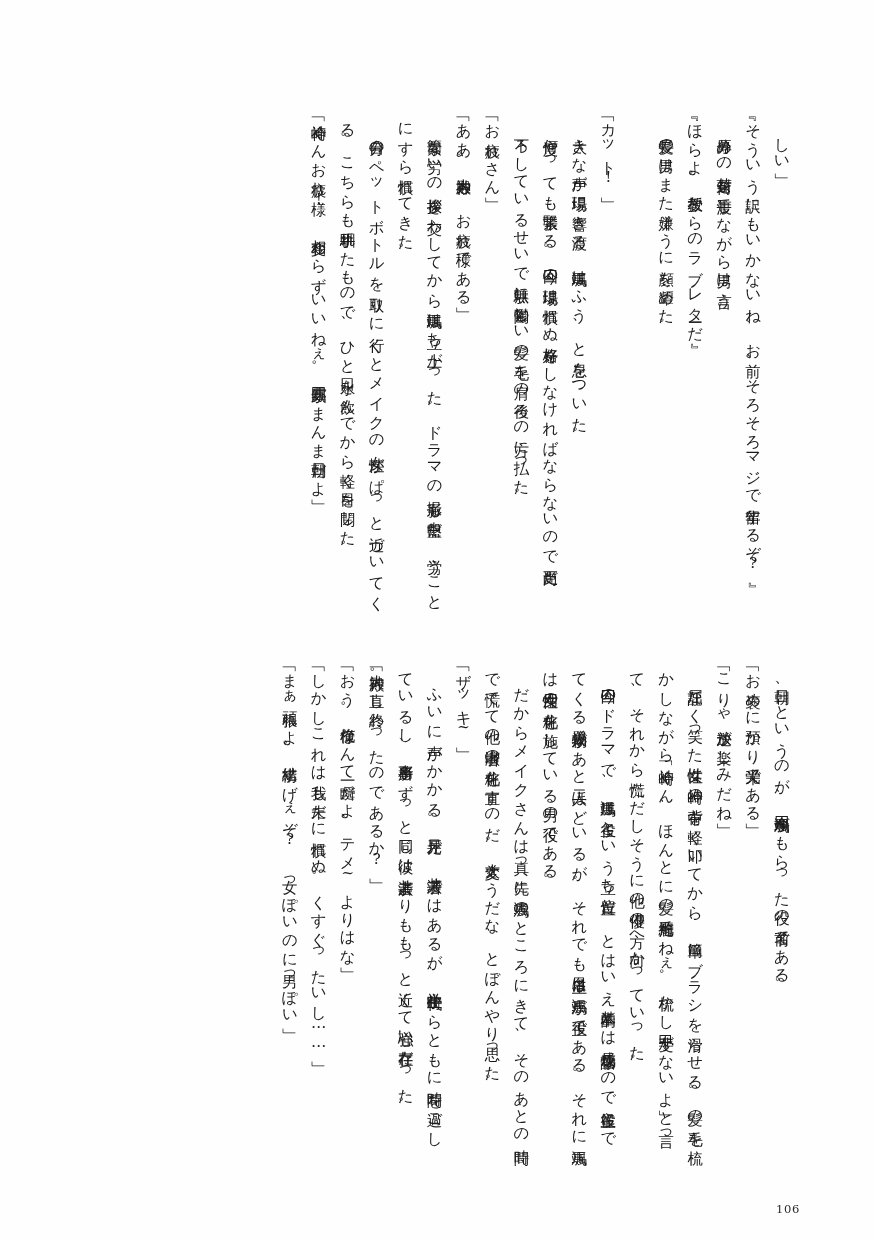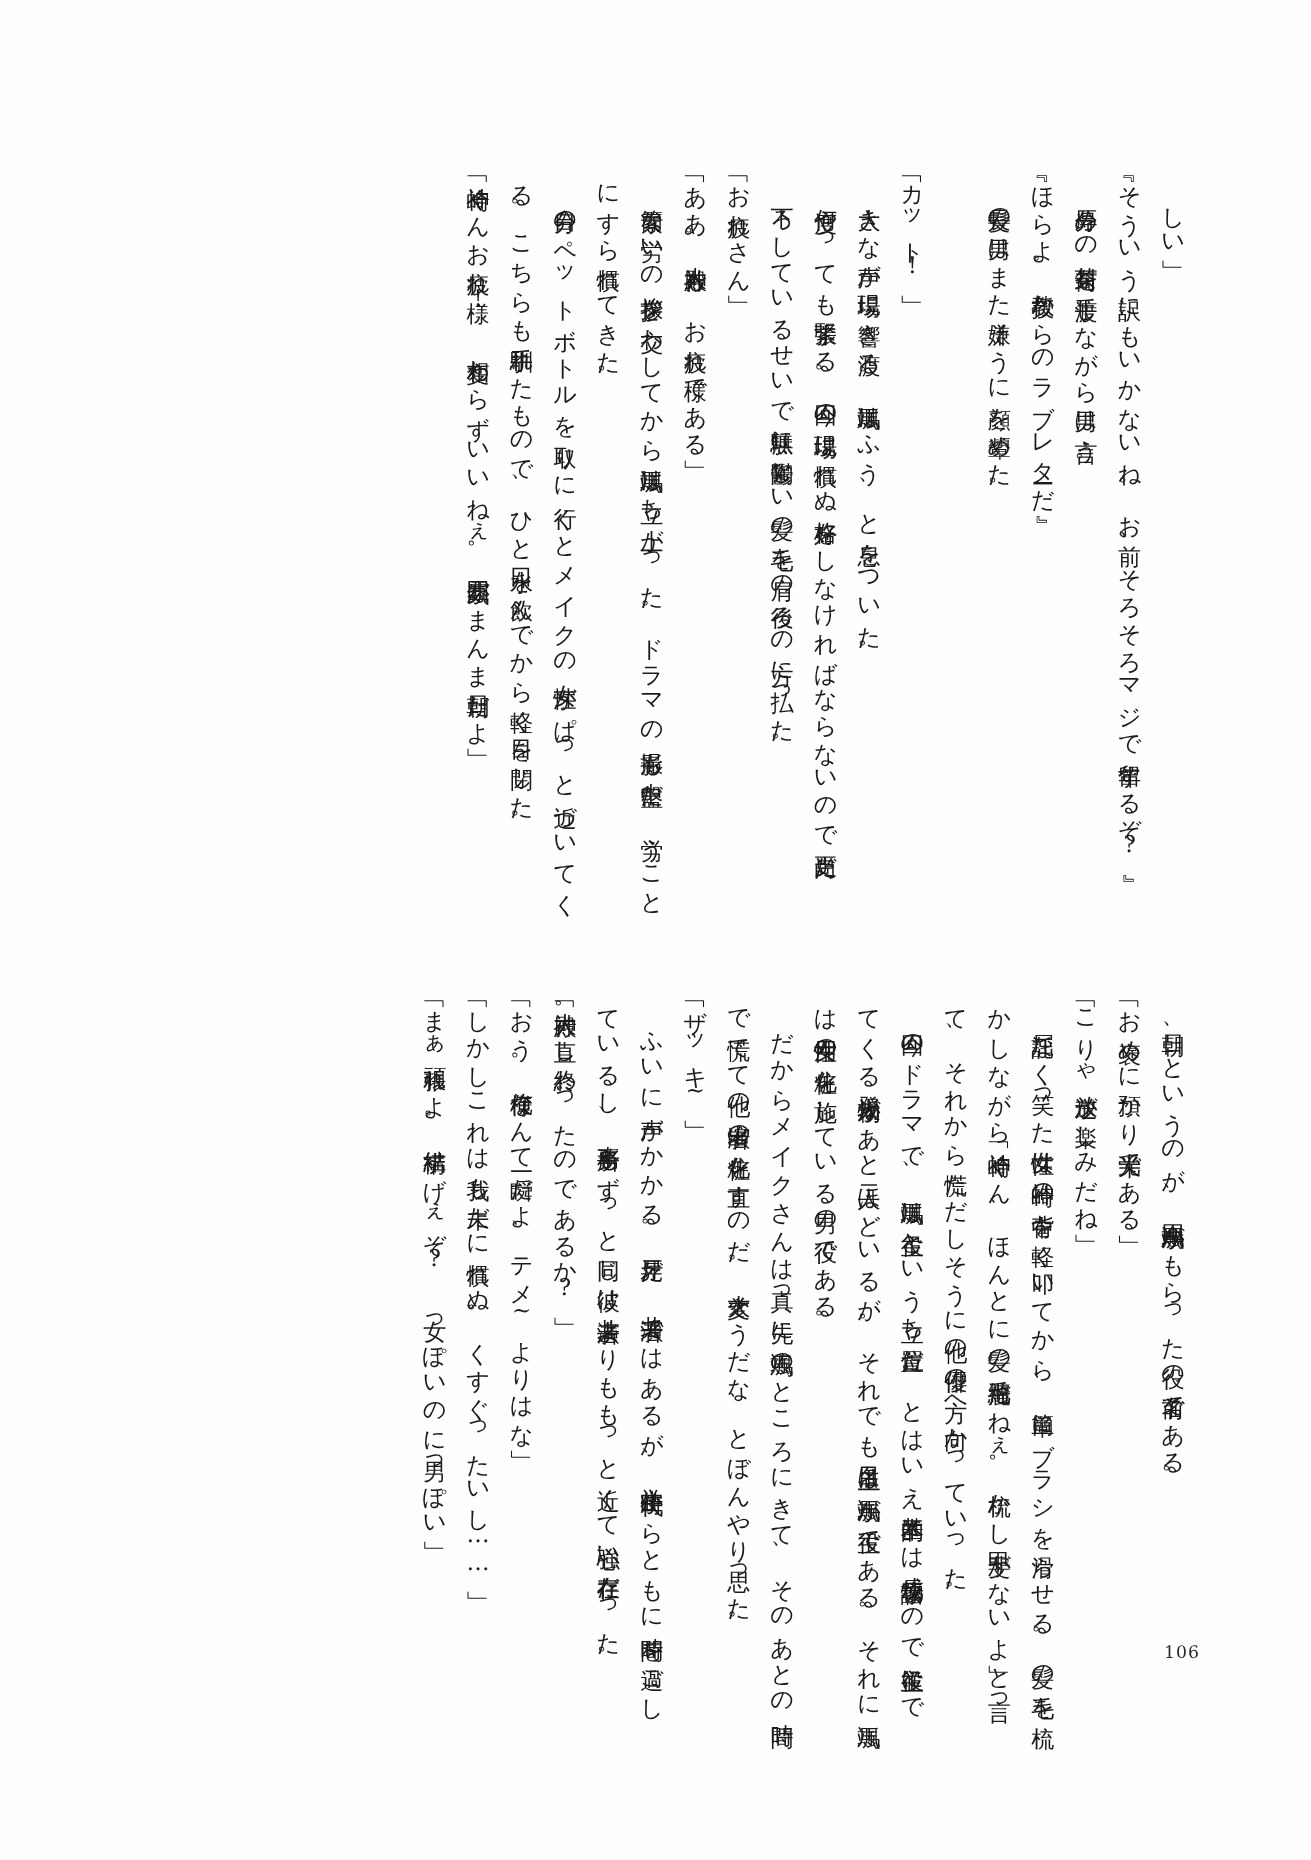--- a/index.html
+++ b/index.html
@@ -60,21 +60,21 @@
   
   .vblock p.gap {
     text-indent: 0;
     height: 100%;
     margin: 0;
   }
 
   .page-number {
     position: absolute;
     right: 74px;
-    top: 1094px;
+    top: 1202px;
     font-size: 11.5px;
     letter-spacing: 0.06em;
     color: #2a2a2a;
     font-family: "DejaVu Serif", "Liberation Serif", serif;
     font-variant-numeric: oldstyle-nums;
   }
 </style>
 </head>
 <body>
 

